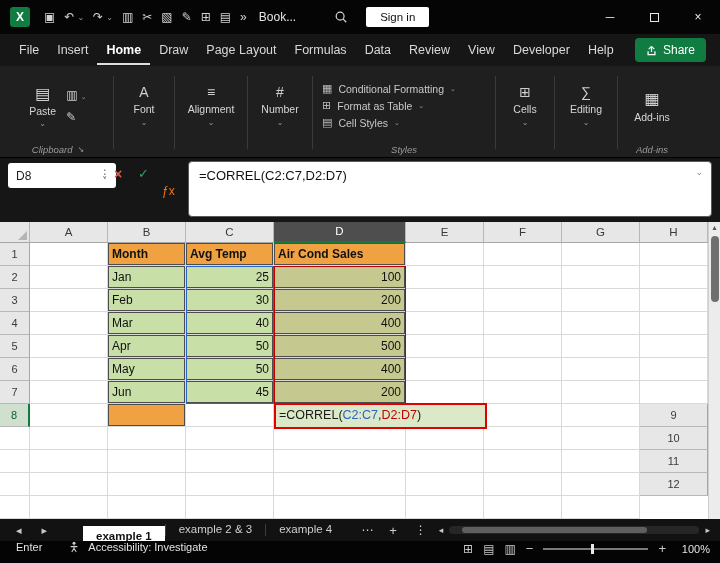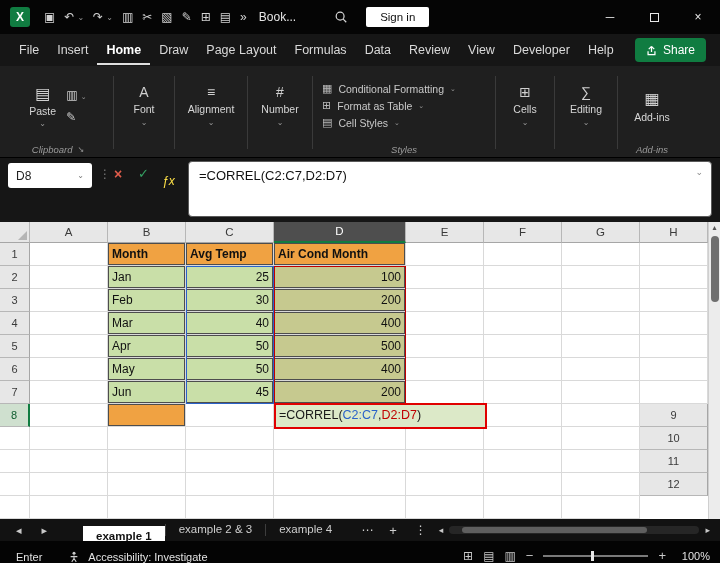--- a/index.html
+++ b/index.html
@@ -50,26 +50,26 @@
   .style-row { display:flex; align-items:center; gap:6px; color:#c9c9c9; font-size:10.5px; white-space:nowrap; }
   .style-row .sicon { font-size:11px; color:#b9b9b9; }
   .style-row .chev { font-size:7px; color:#999; }
   .addins { width:58px; }
   .addins .gbody { flex-direction:column; gap:3px; color:#d6d6d6; font-size:10.5px; }
   .addins .gicon { font-size:16px; color:#cfcfcf; }
   .collapse-chev { position:absolute; right:12px; top:142px; font-size:10px; color:#bdbdbd; }
 
   
   .formula-strip { position:absolute; top:158px; left:0; right:0; height:64px; background:#161616; }
-  .name-box { position:absolute; left:8px; top:5px; width:84px; height:25px; background:#fff; border-radius:3px; display:flex; align-items:center; padding:0 8px; font-size:12px; color:#222; }
+  .name-box { position:absolute; left:8px; top:5px; width:108px; height:25px; background:#fff; border-radius:3px; display:flex; align-items:center; padding:0 8px; font-size:12px; color:#222; }
   .name-box .nb-chev { margin-left:auto; font-size:8px; color:#777; }
   .fdots { position:absolute; left:99px; top:9px; color:#777; font-size:12px; }
   .fx-cancel { position:absolute; left:114px; top:8px; color:#e05c4b; font-size:14px; font-weight:bold; }
   .fx-enter { position:absolute; left:138px; top:8px; color:#35a163; font-size:13px; font-weight:bold; }
-  .fx-fx { position:absolute; left:162px; top:16px; color:#fde047; font-size:12px; font-style:italic; }
+  .fx-fx { position:absolute; left:162px; top:26px; color:#f97316; font-size:12px; }
   .formula-input { position:absolute; left:188px; top:3px; right:8px; height:56px; background:#fff; border:1px solid #5a5a5a; border-radius:4px; font-size:13px; color:#111; padding:6px 10px; }
   .formula-input .fi-chev { position:absolute; right:8px; top:5px; font-size:9px; color:#888; }
 
   
   .grid-wrap { position:absolute; top:222px; left:0; width:720px; height:297px; background:#fff; }
   .grid { position:absolute; left:0; top:0; display:grid; grid-template-columns:30px 78px 78px 88px 132px 78px 78px 78px 68px; grid-template-rows:21px repeat(12,23px); }
   .ch { background:#e7e7e7; border-right:1px solid #b7b7b7; border-bottom:1px solid #a6a6a6; text-align:center; font-size:11.5px; line-height:20px; color:#3a3a3a; }
   .ch.sel { background:#4e4e4e; color:#fff; border-bottom:2px solid var(--excel-green); line-height:18px; }
   .rh { background:#e7e7e7; border-right:1px solid #a6a6a6; border-bottom:1px solid #b7b7b7; text-align:center; font-size:11px; line-height:22px; color:#3a3a3a; }
   .rh.sel { background:#cfe0cf; color:#0d5c2e; border-right:2px solid var(--excel-green); }
@@ -99,21 +99,21 @@
   .tsep { width:1px; height:12px; background:#3d3d3d; }
   .tmore { margin-left:16px; color:#cfcfcf; font-size:12px; }
   .tadd { margin-left:16px; color:#cfcfcf; font-size:13px; }
   .tmenu { margin-left:18px; color:#cfcfcf; font-size:12px; }
   .hscroll { flex:1; display:flex; align-items:center; gap:6px; margin:0 10px 0 12px; }
   .hscroll .harr { color:#c9c9c9; font-size:9px; }
   .hs-lane { flex:1; height:8px; background:#262626; border-radius:4px; position:relative; }
   .hs-thumb { position:absolute; left:5%; top:1px; width:74%; height:6px; background:#5f5f5f; border-radius:3px; }
 
   
-  .statusbar { position:absolute; top:541px; left:0; right:0; height:22px; background:#040404; display:flex; align-items:flex-end; color:#e2e2e2; }
+  .statusbar { position:absolute; top:541px; left:0; right:0; height:22px; background:#040404; display:flex; align-items:flex-start; color:#e2e2e2; }
   .mode { margin-left:16px; font-size:11px; }
   .acc-icon { margin-left:26px; display:flex; align-items:center; }
   .acc-text { margin-left:8px; font-size:11px; font-weight:400; }
   .sb-right { margin-left:auto; margin-right:10px; display:flex; align-items:center; gap:10px; }
   .view-ic { font-size:12px; color:#c9c9c9; }
   .zo,.zi { font-size:13px; color:#c9c9c9; }
   .ztrack { width:105px; height:2px; background:#7a7a7a; position:relative; }
   .zthumb { position:absolute; left:45%; top:-4px; width:3px; height:10px; background:#e8e8e8; }
   .zpct { font-size:11px; width:34px; text-align:right; }
 </style>
@@ -285,21 +285,21 @@
         <div class="ch">C</div>
         <div class="ch sel">D</div>
         <div class="ch">E</div>
         <div class="ch">F</div>
         <div class="ch">G</div>
         <div class="ch">H</div>
         <div class="rh">1</div>
         <div class="cell"></div>
         <div class="cell s-hdr">Month</div>
         <div class="cell s-hdr">Avg Temp</div>
-        <div class="cell s-hdr">Air Cond Month</div>
+        <div class="cell s-hdr">Air Cond Sales</div>
         <div class="cell"></div>
         <div class="cell"></div>
         <div class="cell"></div>
         <div class="cell"></div>
         <div class="rh">2</div>
         <div class="cell"></div>
         <div class="cell s-green">Jan</div>
         <div class="cell s-green s-num">25</div>
         <div class="cell s-olive s-num">100</div>
         <div class="cell"></div>

